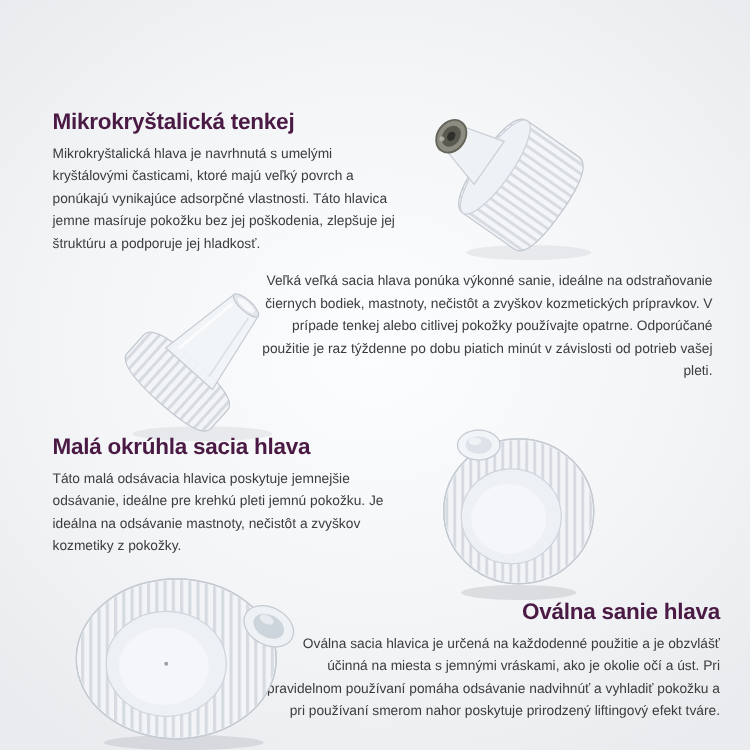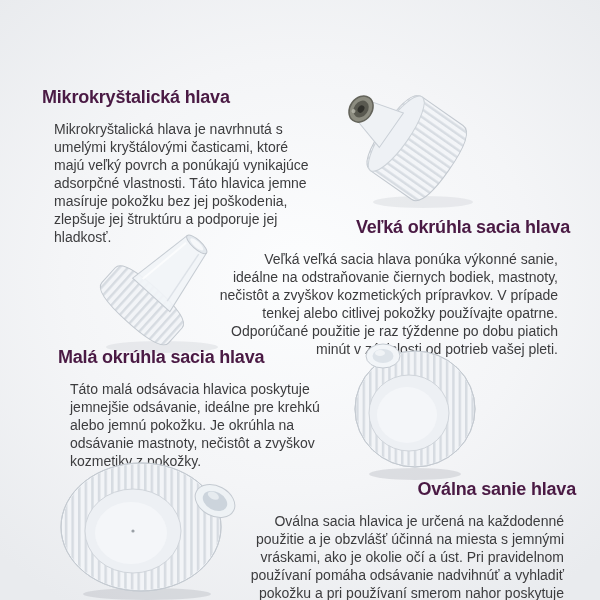--- a/index.html
+++ b/index.html
@@ -12,45 +12,45 @@
   .sec{position:absolute;}
   .sec h2{
     margin:0 0 6px 0;
     font-size:18px;
     font-weight:bold;
     color:#4a1a44;
     letter-spacing:-0.2px;
     line-height:22px;
   }
   .sec p{
-    margin:12px;
-    font-size:14px;
+    margin:0;
+    font-size:11px;
     line-height:18px;
     color:#3c3c3e;
   }
   .sec.align-left{text-align:left;}
   .sec.align-right{text-align:right;}
   .sec1{left:42px;top:86px;width:285px;}
   .sec2{right:30px;top:216px;width:365px;}
-  .sec3{left:58px;top:346px;width:290px;}
+  .sec3{left:42px;top:346px;width:290px;}
   .sec4{right:24px;top:478px;width:365px;}
   .img{position:absolute;}
   .img svg{display:block;width:100%;height:100%;}
   .img1{left:323px;top:64px;width:175px;height:152px;}
   .img2{left:74px;top:213px;width:178px;height:142px;}
   .img3{left:337px;top:328px;width:152px;height:154px;}
   .img4{left:45px;top:455px;width:212px;height:146px;}
 </style>
 </head>
 <body>
 
 <div class="page">
 
   <section class="sec sec1 align-left">
-    <h2>Mikrokryštalická hlava</h2>
+    <h2>Mikrokryštalická tenkej</h2>
     <p>Mikrokryštalická hlava je navrhnutá s umelými kryštálovými časticami, ktoré majú veľký povrch a ponúkajú vynikajúce adsorpčné vlastnosti. Táto hlavica jemne masíruje pokožku bez jej poškodenia, zlepšuje jej štruktúru a podporuje jej hladkosť.</p>
   </section>
 
   <div class="img img1">
     <svg viewBox="0 0 175 152" xmlns="http://www.w3.org/2000/svg">
       <defs>
         <pattern id="r1" width="6.4" height="8" patternUnits="userSpaceOnUse">
           <rect width="6.4" height="8" fill="#f3f5f8"></rect>
           <rect width="2.4" height="8" fill="#d7dce2"></rect>
         </pattern>
@@ -62,21 +62,20 @@
         <path d="M67 56 L77 20 L99 20 L109 56 Z" fill="#eff2f5" stroke="#c9cfd6" stroke-width="1"></path>
         <ellipse cx="88" cy="19" rx="14" ry="11" fill="#8c8c80" stroke="#63635a" stroke-width="1.5"></ellipse>
         <ellipse cx="88" cy="19" rx="9" ry="7" fill="#595950"></ellipse>
         <ellipse cx="88" cy="19" rx="4" ry="3" fill="#30302b"></ellipse>
         <circle cx="82" cy="14" r="2" fill="#b9b9ae" opacity="0.8"></circle>
       </g>
     </svg>
   </div>
 
   <section class="sec sec2 align-right">
-    <h2>Veľká okrúhla sacia hlava</h2>
     <p>Veľká veľká sacia hlava ponúka výkonné sanie, ideálne na odstraňovanie čiernych bodiek, mastnoty, nečistôt a zvyškov kozmetických prípravkov. V prípade tenkej alebo citlivej pokožky používajte opatrne. Odporúčané použitie je raz týždenne po dobu piatich minút v závislosti od potrieb vašej pleti.</p>
   </section>
 
   <div class="img img2">
     <svg viewBox="0 0 178 142" xmlns="http://www.w3.org/2000/svg">
       <defs>
         <pattern id="r2" width="6.4" height="8" patternUnits="userSpaceOnUse">
           <rect width="6.4" height="8" fill="#f2f4f7"></rect>
           <rect width="2.4" height="8" fill="#d6dbe1"></rect>
         </pattern>
@@ -88,21 +87,21 @@
         <path d="M79 24 L71 80" stroke="#ffffff" stroke-width="2" opacity="0.7" fill="none"></path>
         <path d="M96 24 L104 80" stroke="#dde2e8" stroke-width="1.5" fill="none"></path>
         <ellipse cx="88" cy="18" rx="13" ry="4.5" fill="#e3e8ed" stroke="#c2c8cf" stroke-width="1"></ellipse>
         <ellipse cx="88" cy="18" rx="8.5" ry="2.8" fill="#f6f8fa"></ellipse>
       </g>
     </svg>
   </div>
 
   <section class="sec sec3 align-left">
     <h2>Malá okrúhla sacia hlava</h2>
-    <p>Táto malá odsávacia hlavica poskytuje jemnejšie odsávanie, ideálne pre krehkú alebo jemnú pokožku. Je okrúhla na odsávanie mastnoty, nečistôt a zvyškov kozmetiky z pokožky.</p>
+    <p>Táto malá odsávacia hlavica poskytuje jemnejšie odsávanie, ideálne pre krehkú pleti jemnú pokožku. Je ideálna na odsávanie mastnoty, nečistôt a zvyškov kozmetiky z pokožky.</p>
   </section>
 
   <div class="img img3">
     <svg viewBox="0 0 152 154" xmlns="http://www.w3.org/2000/svg">
       <defs>
         <pattern id="r3" width="6.4" height="8" patternUnits="userSpaceOnUse">
           <rect width="6.4" height="8" fill="#f2f4f7"></rect>
           <rect width="2.4" height="8" fill="#d6dbe1"></rect>
         </pattern>
         <clipPath id="cl3">

